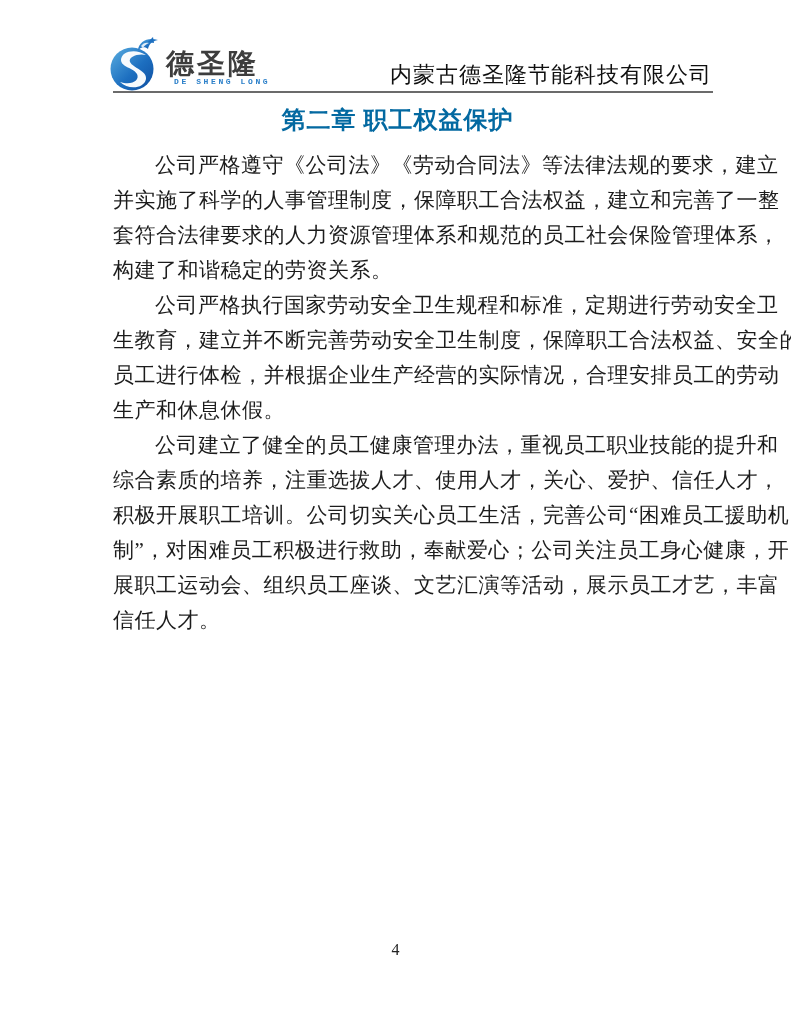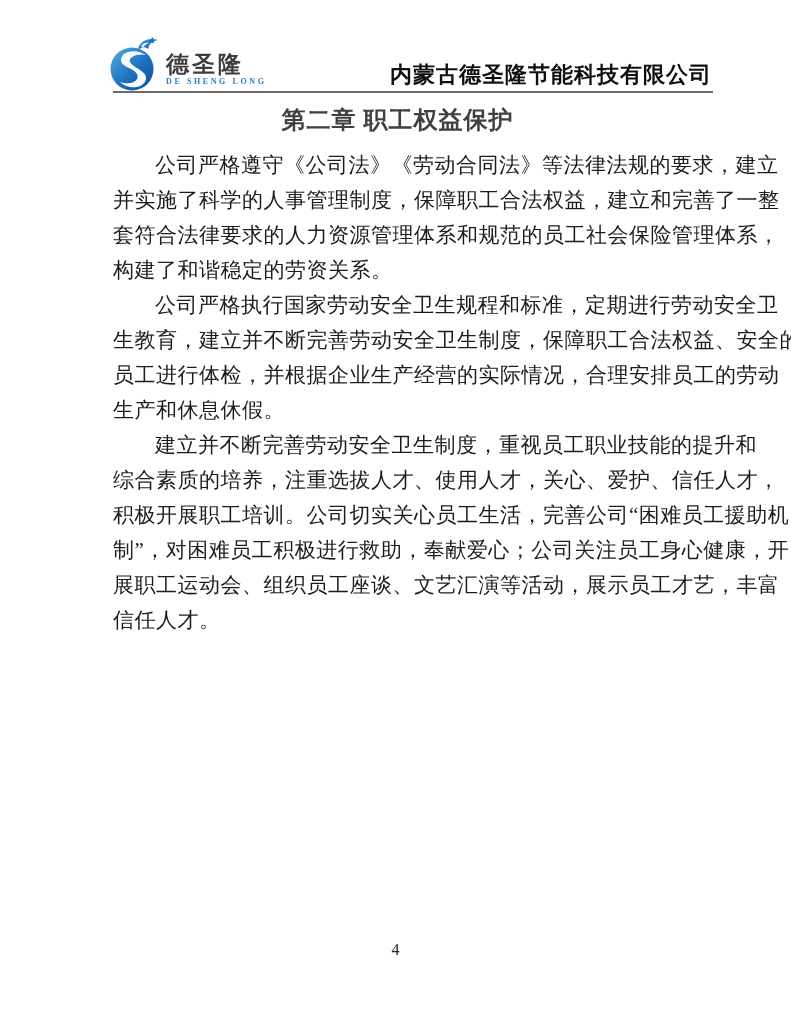--- a/index.html
+++ b/index.html
@@ -26,40 +26,41 @@
     top: 36px;
     display: flex;
     align-items: center;
     gap: 6px;
   }
   .logo-icon { width: 50px; height: 56px; display: block; }
   .logo-text-wrap { display: flex; flex-direction: column; justify-content: center; margin-top: 10px; }
   .logo-cn {
     font-family: "Liberation Sans", "DejaVu Sans", sans-serif;
     font-weight: 700;
-    font-size: 23px;
+    font-size: 28px;
     line-height: 24px;
     color: #3d3d3d;
     letter-spacing: 3px;
   }
   .logo-en {
-    font-family: Liberation Serif, serif;
+    font-family: Liberation Mono, monospace;
     font-weight: 700;
     font-size: 8px;
     letter-spacing: 2.6px;
     color: #2a7fc9;
     margin-top: 1px;
+    margin-left: 8px;
   }
   .company-name {
     position: absolute;
     left: 113px;
     top: 60px;
     width: 599px;
     text-align: right;
-    font-weight: 700;
+    font-weight: 400;
     font-size: 22px;
     color: #0f0f0f;
     letter-spacing: 1px;
   }
   .header-rule {
     position: absolute;
     left: 113px;
     top: 91px;
     width: 600px;
     height: 2px;
@@ -68,21 +69,21 @@
 
   
   .chapter-title {
     position: absolute;
     left: 113px;
     top: 104px;
     width: 569px;
     text-align: center;
     font-weight: 700;
     font-size: 24px;
-    color: #404040;
+    color: #0369a1;
     letter-spacing: 1px;
   }
 
   
   .doc-body {
     position: absolute;
     left: 113px;
     top: 148px;
     width: 569px;
     font-size: 21px;
@@ -154,21 +155,21 @@
         <div class="line">套符合法律要求的人力资源管理体系和规范的员工社会保险管理体系，</div>
         <div class="line para-last">构建了和谐稳定的劳资关系。</div>
       </div>
       <div>
         <div class="line para-first">公司严格执行国家劳动安全卫生规程和标准，定期进行劳动安全卫</div>
         <div class="line">生教育，建立并不断完善劳动安全卫生制度，保障职工合法权益、安全的</div>
         <div class="line">员工进行体检，并根据企业生产经营的实际情况，合理安排员工的劳动</div>
         <div class="line para-last">生产和休息休假。</div>
       </div>
       <div>
-        <div class="line para-first">建立并不断完善劳动安全卫生制度，重视员工职业技能的提升和</div>
+        <div class="line para-first">公司建立了健全的员工健康管理办法，重视员工职业技能的提升和</div>
         <div class="line">综合素质的培养，注重选拔人才、使用人才，关心、爱护、信任人才，</div>
         <div class="line">积极开展职工培训。公司切实关心员工生活，完善公司“困难员工援助机</div>
         <div class="line">制”，对困难员工积极进行救助，奉献爱心；公司关注员工身心健康，开</div>
         <div class="line">展职工运动会、组织员工座谈、文艺汇演等活动，展示员工才艺，丰富</div>
         <div class="line para-last">信任人才。</div>
       </div>
     </div>
 
   <div class="page-number">4</div>
 

